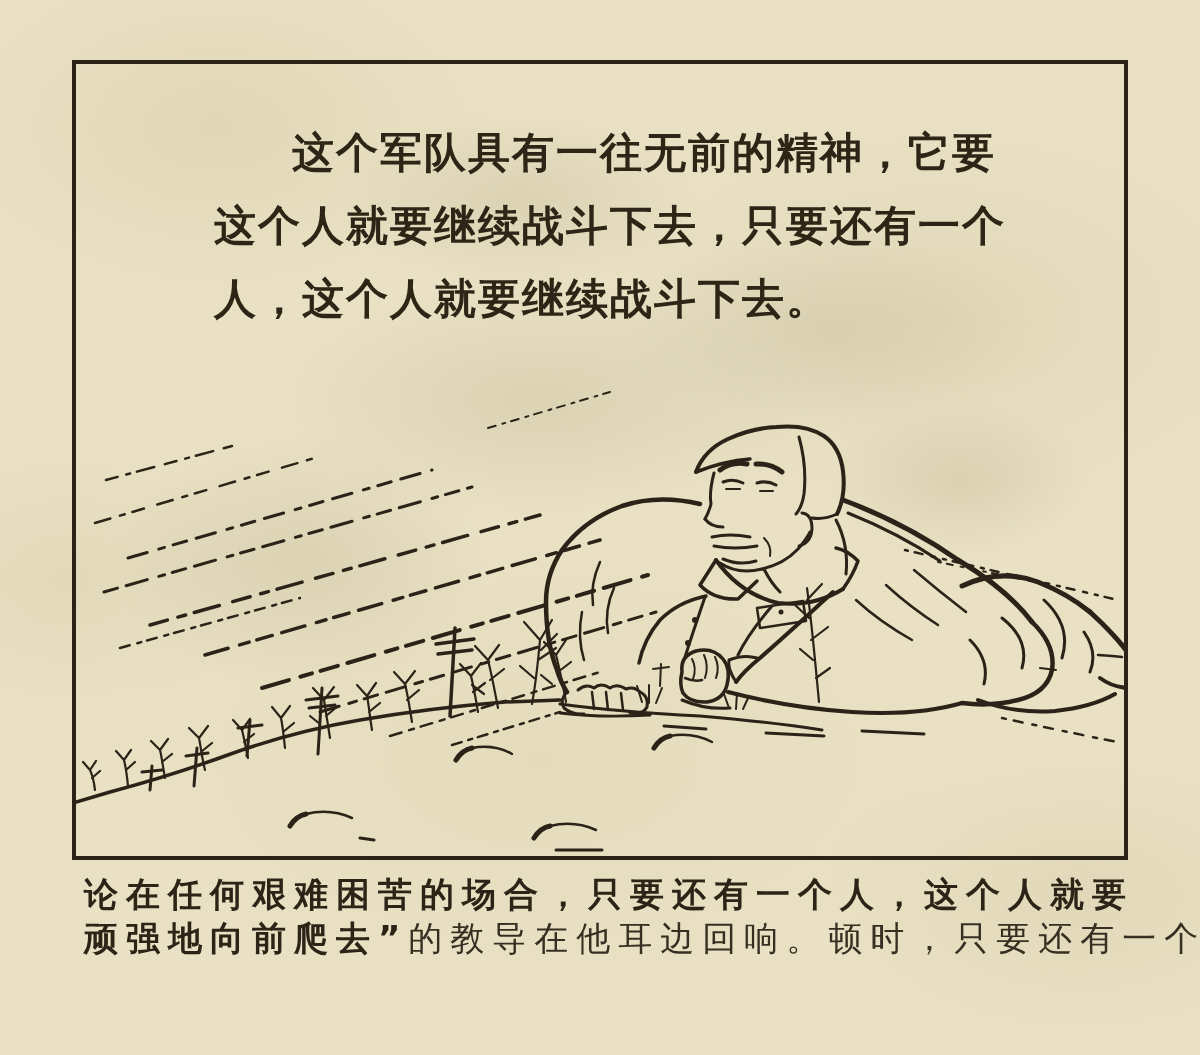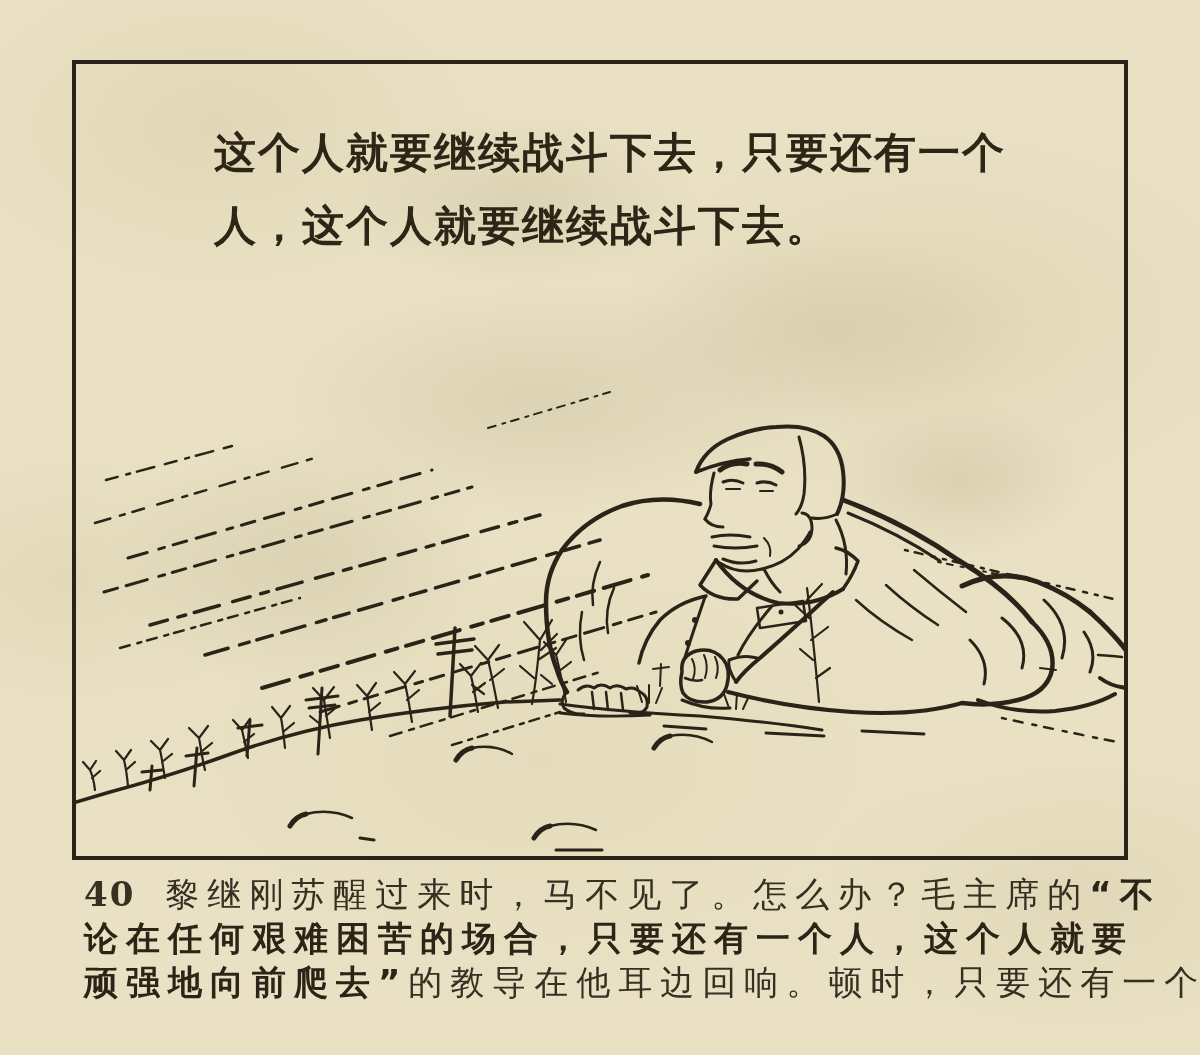--- a/index.html
+++ b/index.html
@@ -212,29 +212,27 @@
         <path d="M472,748 Q494,744 512,754" stroke-width="2.5"></path>
         <path d="M534,838 Q540,828 550,826" stroke-width="5"></path>
         <path d="M550,826 Q574,820 596,830" stroke-width="2.5"></path>
         <path d="M556,850 L602,850" stroke-width="3"></path>
         <path d="M654,748 Q660,738 670,736" stroke-width="5"></path>
         <path d="M670,736 Q692,732 712,742" stroke-width="2.5"></path>
       </g>
     </svg>
 
     <div class="quote">
+      <div class="ql indent">这个军队具有一往无前的精神，它要</div>
       <div class="ql">这个人就要继续战斗下去，只要还有一个</div>
       <div class="ql">人，这个人就要继续战斗下去。</div>
     </div>
   </div>
 
   <div class="caption">
-    <div class="cl">
-      <span class="num">40</span><span>黎继刚苏醒过来时，马不见了。怎么办？毛主席的</span><span class="b">“不</span>
-    </div>
     <div class="cl">
       <span class="b">论在任何艰难困苦的场合，只要还有一个人，这个人就要</span>
     </div>
     <div class="cl">
       <span class="b">顽强地向前爬去”</span><span>的教导在他耳边回响。顿时，只要还有一个</span>
     </div>
   </div>
 
 </div>
 

